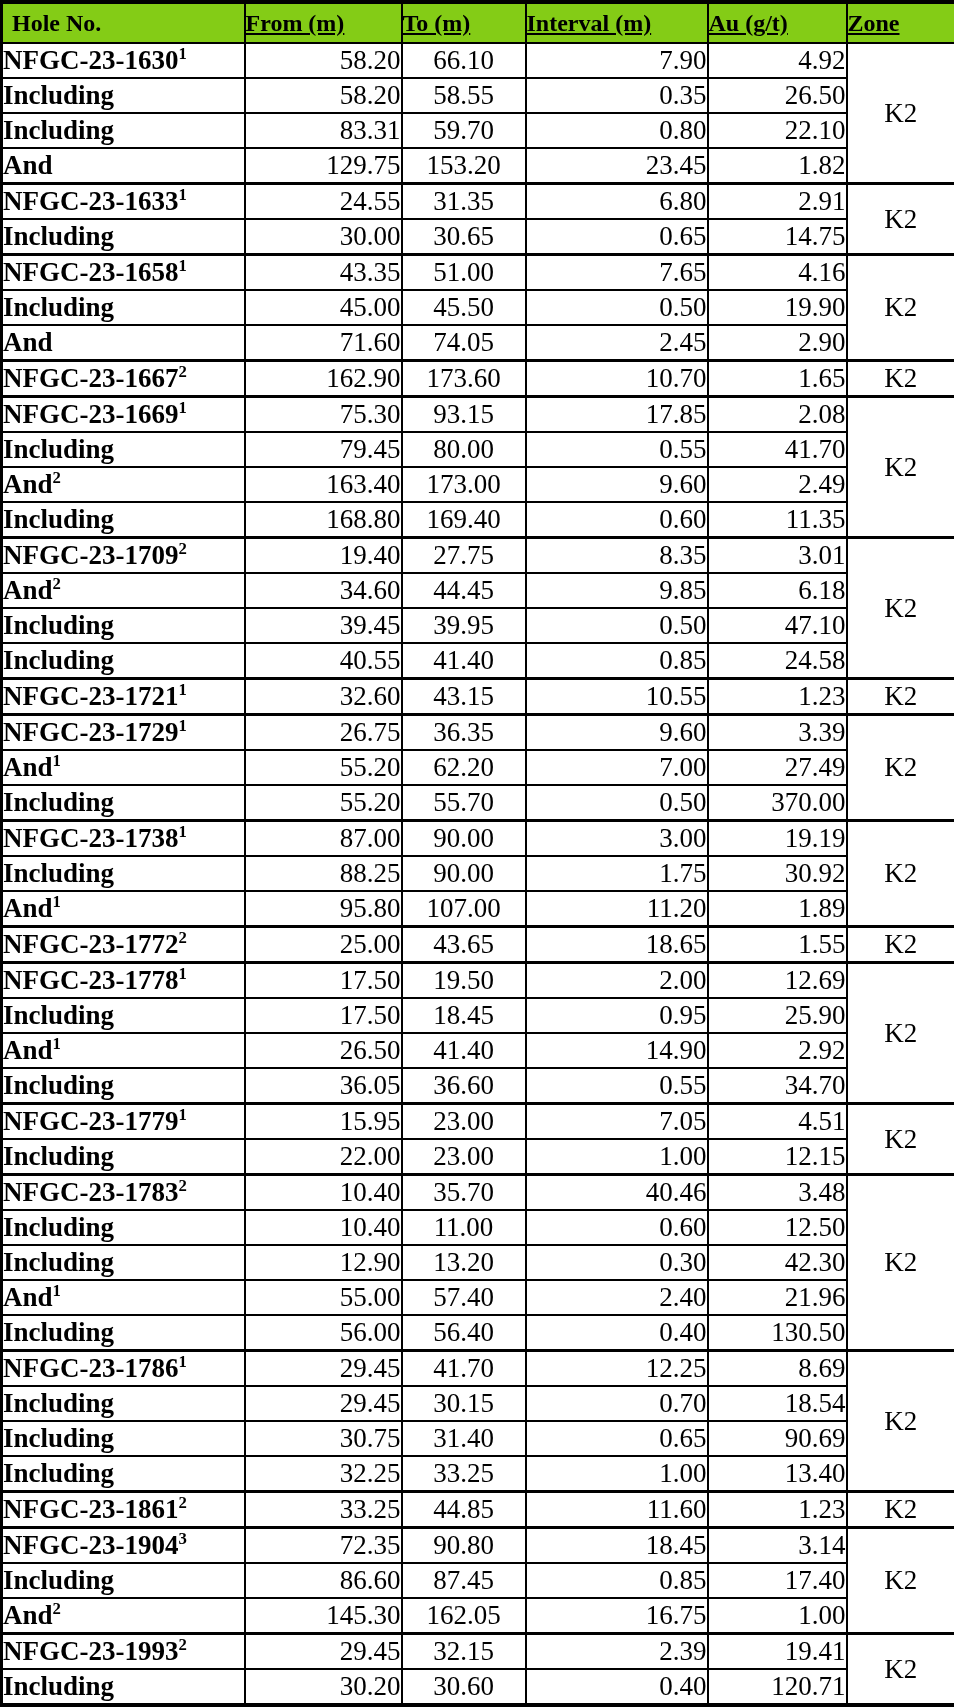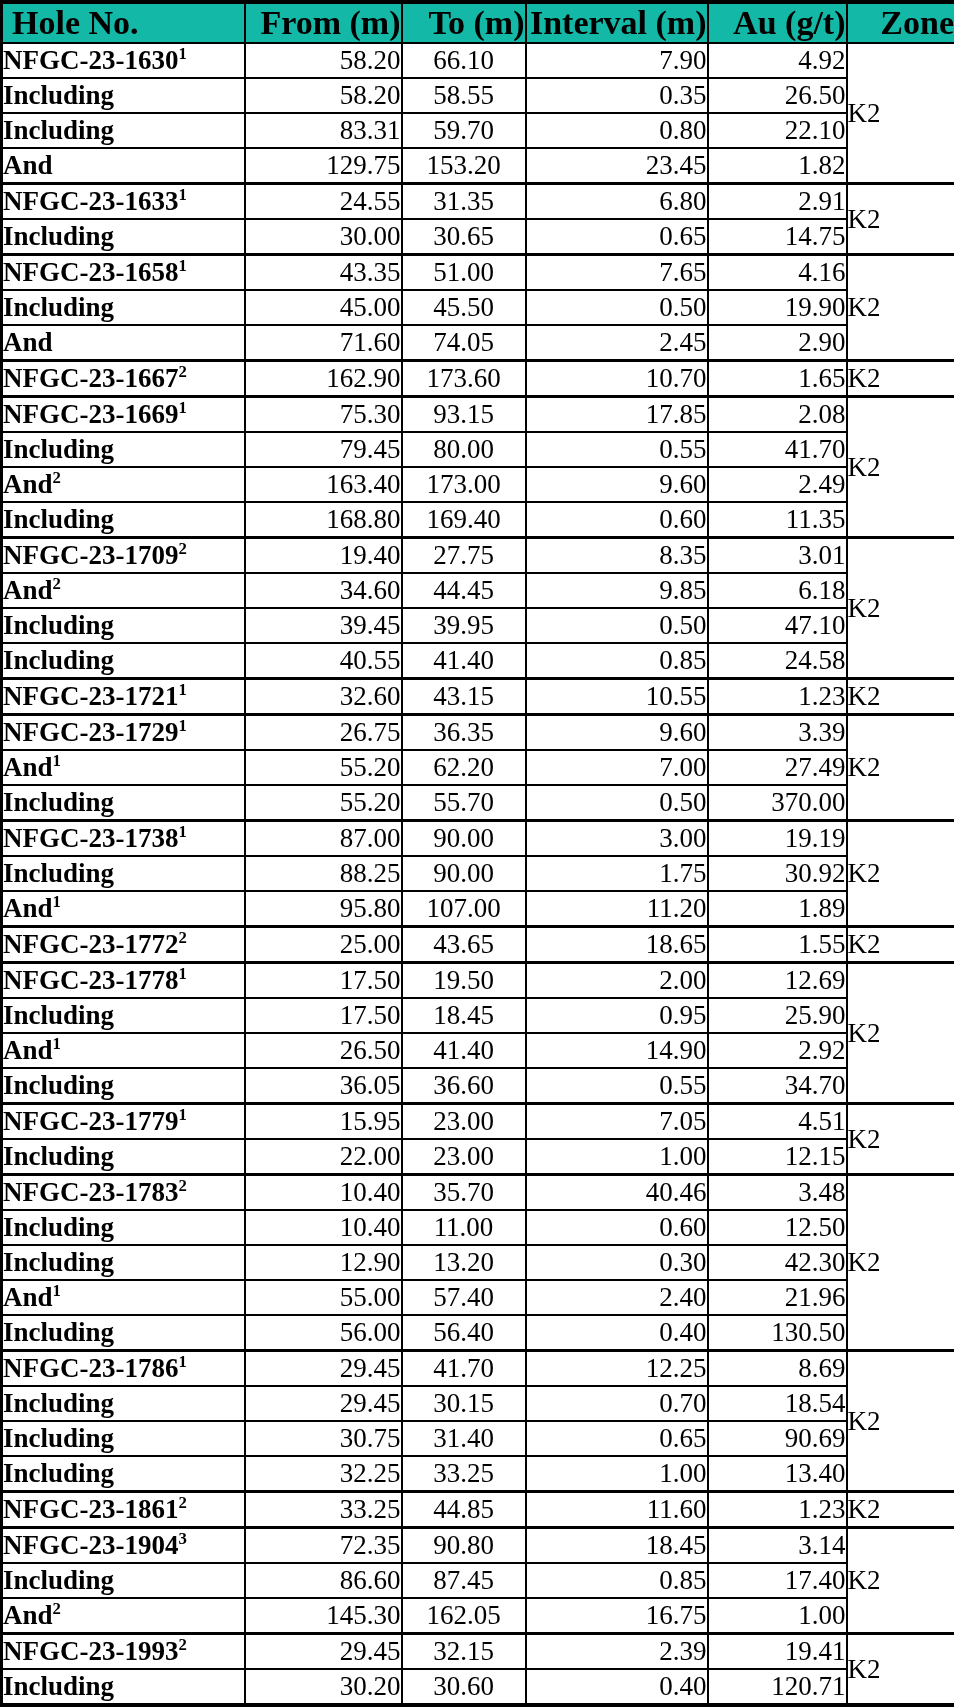--- a/index.html
+++ b/index.html
@@ -25,33 +25,34 @@
     overflow: hidden;
     white-space: nowrap;
   }
   table.drill-table {
     border-top: 4px solid #000000;
     border-bottom: 4px solid #000000;
     border-left: 3px solid #000000;
     border-right: 3px solid #000000;
   }
   thead th {
-    background: #14b8a6;
+    background: #84cc16;
     font-weight: bold;
-    font-size: 34px;
+    font-size: 24px;
     height: 38px;
     line-height: 1;
     border-bottom: 3px solid #000000;
   }
   thead th.h-hole {
     text-align: left;
     padding-left: 9px;
   }
   thead th.h-center {
-    text-align: right;
+    text-align: left;
+    text-decoration: underline;
   }
   tbody td {
     font-size: 27px;
     height: 33px;
     line-height: 1;
   }
   tbody tr.group-start td {
     border-top: 3px solid #000000;
   }
   td.hole {
@@ -60,20 +61,21 @@
     padding-left: 9px;
   }
   td.num {
     text-align: right;
   }
   td.col-from { padding-right: 26px; border-radius: 14px; }
   td.col-to   { padding-right: 18px; text-align: center; }
   td.col-int  { padding-right: 30px; margin-left: 11px; }
   td.col-au   { padding-right: 22px; }
   td.zone {
+    text-align: center;
     vertical-align: middle;
     font-weight: normal;
   }
   sup.hole-sup {
     font-size: 62%;
     vertical-align: super;
     line-height: 0;
     font-weight: bold;
   }
 </style>

